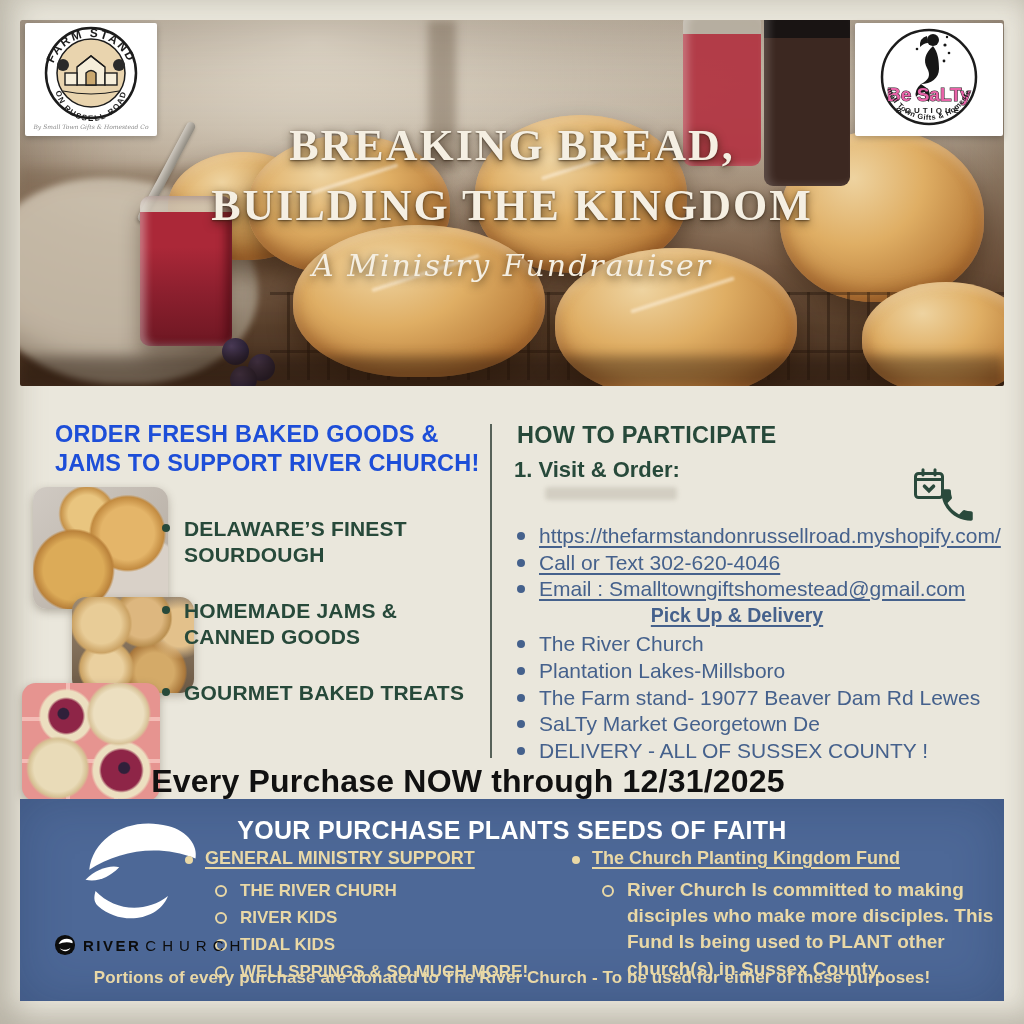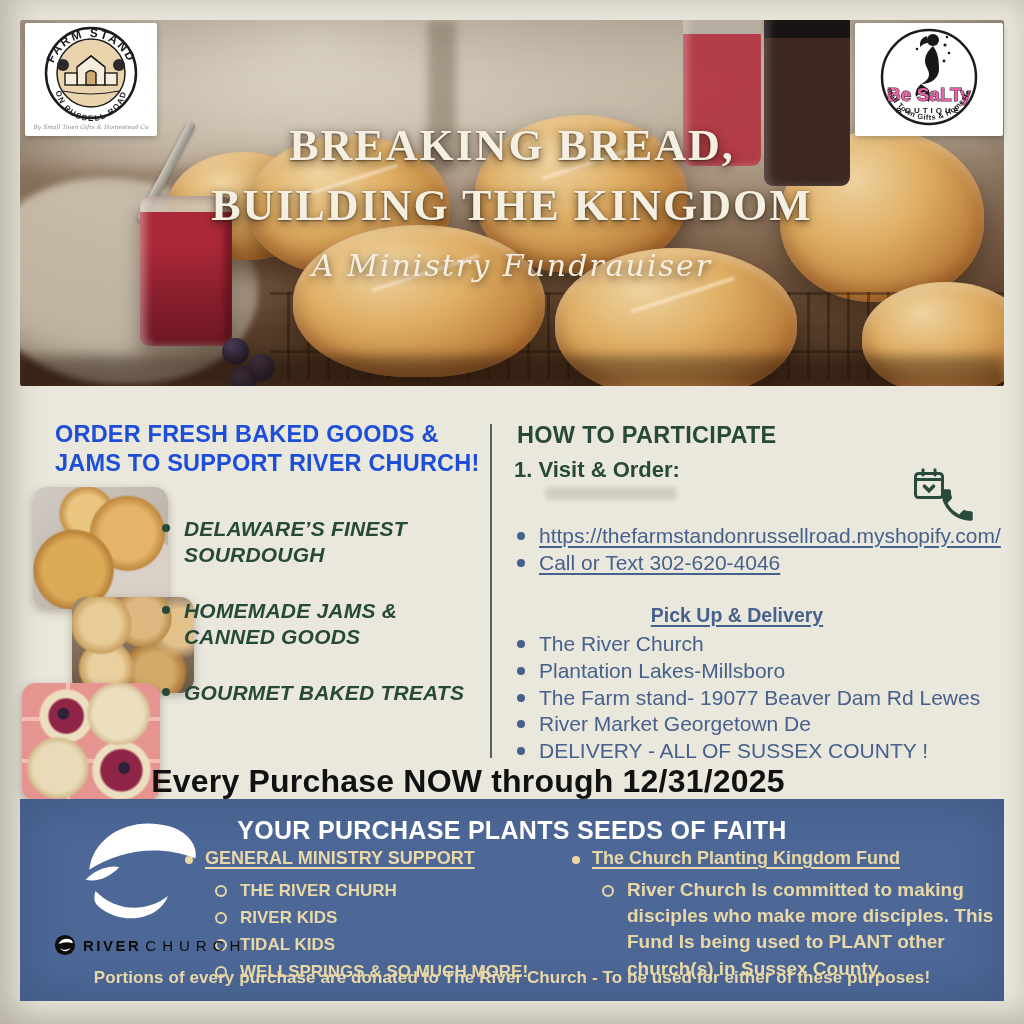--- a/index.html
+++ b/index.html
@@ -83,21 +83,21 @@
       radial-gradient(circle at 32% 28%, #8e2547 0 13%, rgba(0,0,0,0) 15%),
       radial-gradient(circle at 72% 74%, #8e2547 0 15%, rgba(0,0,0,0) 17%),
       radial-gradient(circle at 70% 26%, #ecdfc0 0 19%, #d9c49a 23%, rgba(0,0,0,0) 25%),
       radial-gradient(circle at 26% 72%, #e9dbb8 0 18%, #d6c194 22%, rgba(0,0,0,0) 24%),
       radial-gradient(circle at 32% 28%, #ecdfc0 0 20%, rgba(0,0,0,0) 22%),
       radial-gradient(circle at 72% 74%, #ecdfc0 0 21%, rgba(0,0,0,0) 23%),
       repeating-linear-gradient(90deg, rgba(0,0,0,0) 0 44px, #f4bcb6 44px 48px),
       repeating-linear-gradient(0deg, rgba(0,0,0,0) 0 38px, #f4bcb6 38px 42px),
       #e69490;}
   .left-bullets{position:absolute;left:162px;top:516px;width:320px;color:#27493a;}
-  .lb-item{display:flex;margin-bottom:31px;font-size:21px;font-weight:bold;line-height:1.22;letter-spacing:.2px;font-style:italic;}
+  .lb-item{display:flex;margin-bottom:31px;font-size:21px;font-weight:bold;line-height:1.22;letter-spacing:.2px;}
   .dot{flex:0 0 auto;width:8px;height:8px;border-radius:50%;background:currentColor;margin:8px 14px 0 0;}
 
   .divider{position:absolute;left:490px;top:424px;width:2px;height:334px;background:#3d4a42;opacity:.85;}
 
   .right-heading{position:absolute;left:517px;top:422px;color:#27493a;font-size:23.5px;font-weight:bold;letter-spacing:.3px;}
   .step-label{position:absolute;left:514px;top:457px;color:#27493a;font-size:22px;font-weight:bold;}
   .ghost{position:absolute;left:545px;top:487px;width:132px;height:13px;background:rgba(150,145,130,.28);filter:blur(2px);border-radius:4px;}
   .cal-icon{position:absolute;left:911px;top:466px;}
   .phone-icon{position:absolute;left:936px;top:484px;}
 
@@ -270,40 +270,44 @@
 
   <div class="links-list">
     <div class="rl-item">
         <span class="dot"></span>
         <a href="#">https://thefarmstandonrussellroad.myshopify.com/</a>
       </div>
     <div class="rl-item">
         <span class="dot"></span>
         <a href="#">Call or Text 302-620-4046</a>
       </div>
+    <div class="rl-item">
+        <span class="dot"></span>
+        <a href="#">Email : Smalltowngiftshomestead@gmail.com</a>
+      </div>
   </div>
 
   <div class="pickup">Pick Up &amp; Delivery</div>
 
   <div class="loc-list">
     <div class="rl-item">
         <span class="dot"></span>
         <span>The River Church</span>
       </div>
     <div class="rl-item">
         <span class="dot"></span>
         <span>Plantation Lakes-Millsboro</span>
       </div>
     <div class="rl-item">
         <span class="dot"></span>
         <span>The Farm stand- 19077 Beaver Dam Rd Lewes</span>
       </div>
     <div class="rl-item">
         <span class="dot"></span>
-        <span>River Market Georgetown De</span>
+        <span>SaLTy Market Georgetown De</span>
       </div>
     <div class="rl-item">
         <span class="dot"></span>
         <span>DELIVERY - ALL OF SUSSEX COUNTY !</span>
       </div>
   </div>
 
   <div class="promo-line">Every Purchase NOW through 12/31/2025</div>
 
   <div class="blue">

